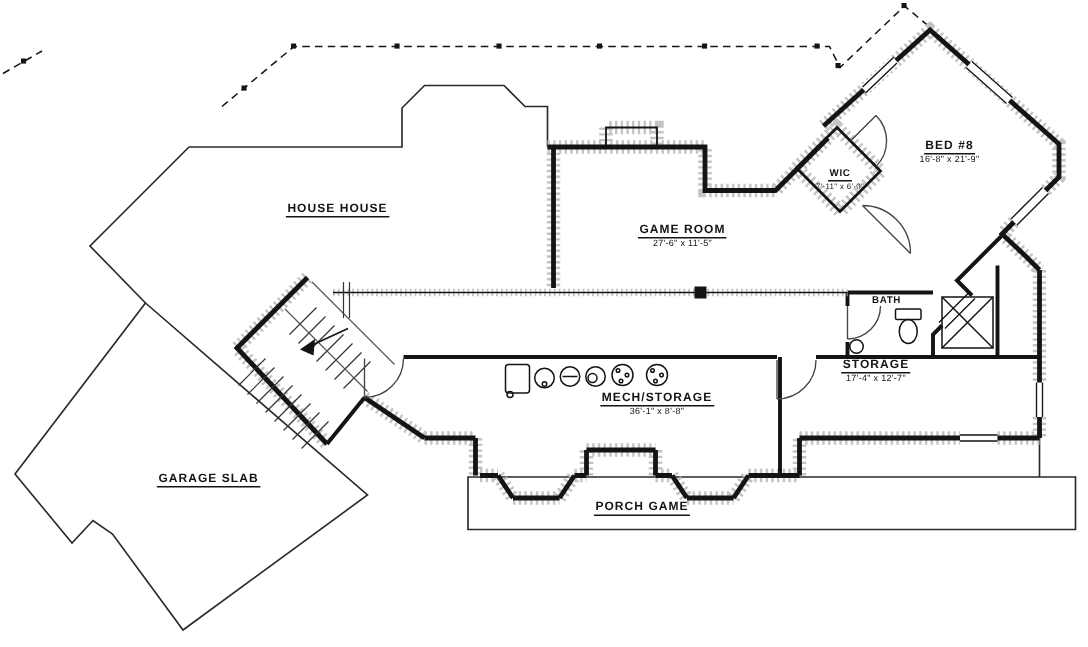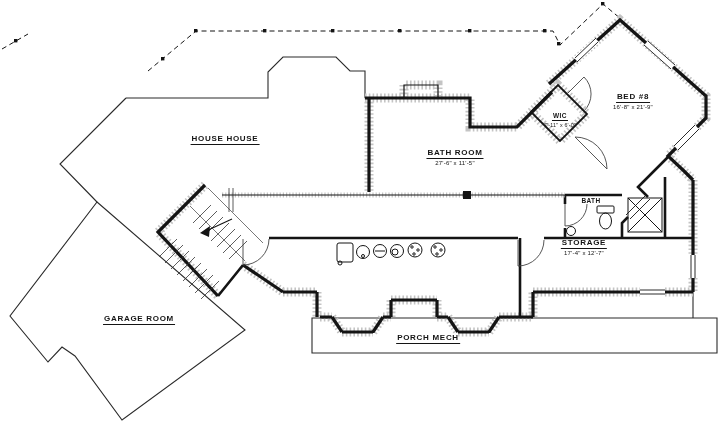--- a/index.html
+++ b/index.html
@@ -142,37 +142,41 @@
     <circle cx="435" cy="247" r="1.2"></circle>
         <circle cx="441" cy="250" r="1.2"></circle>
         <circle cx="437" cy="254" r="1.2"></circle>
   </g>
 </svg>
 
   <div class="lbl" style="left:225px;top:134px">
     <span class="nm">HOUSE HOUSE</span>
   </div>
   <div class="lbl" style="left:139px;top:314px">
-    <span class="nm">GARAGE ROOM</span>
+    <span class="nm">GARAGE SLAB</span>
   </div>
   <div class="lbl" style="left:455px;top:148px">
-    <span class="nm">BATH ROOM</span>
+    <span class="nm">GAME ROOM</span>
     <div class="dm">27'-6" x 11'-5"</div>
   </div>
   <div class="lbl" style="left:633px;top:92px">
     <span class="nm">BED #8</span>
     <div class="dm">16'-8" x 21'-9"</div>
   </div>
   <div class="lbl sm" style="left:560px;top:112px">
     <span class="nm">WIC</span>
     <div class="dm">7'-11" x 6'-0"</div>
   </div>
   <div class="lbl sm plain" style="left:591px;top:197px">
     <span class="nm">BATH</span>
   </div>
   <div class="lbl" style="left:584px;top:238px">
     <span class="nm">STORAGE</span>
     <div class="dm">17'-4" x 12'-7"</div>
   </div>
+  <div class="lbl" style="left:438px;top:260px">
+    <span class="nm">MECH/STORAGE</span>
+    <div class="dm">36'-1" x 8'-8"</div>
+  </div>
   <div class="lbl" style="left:428px;top:333px">
-    <span class="nm">PORCH MECH</span>
+    <span class="nm">PORCH GAME</span>
   </div>
 </div>
 
 </body></html>

